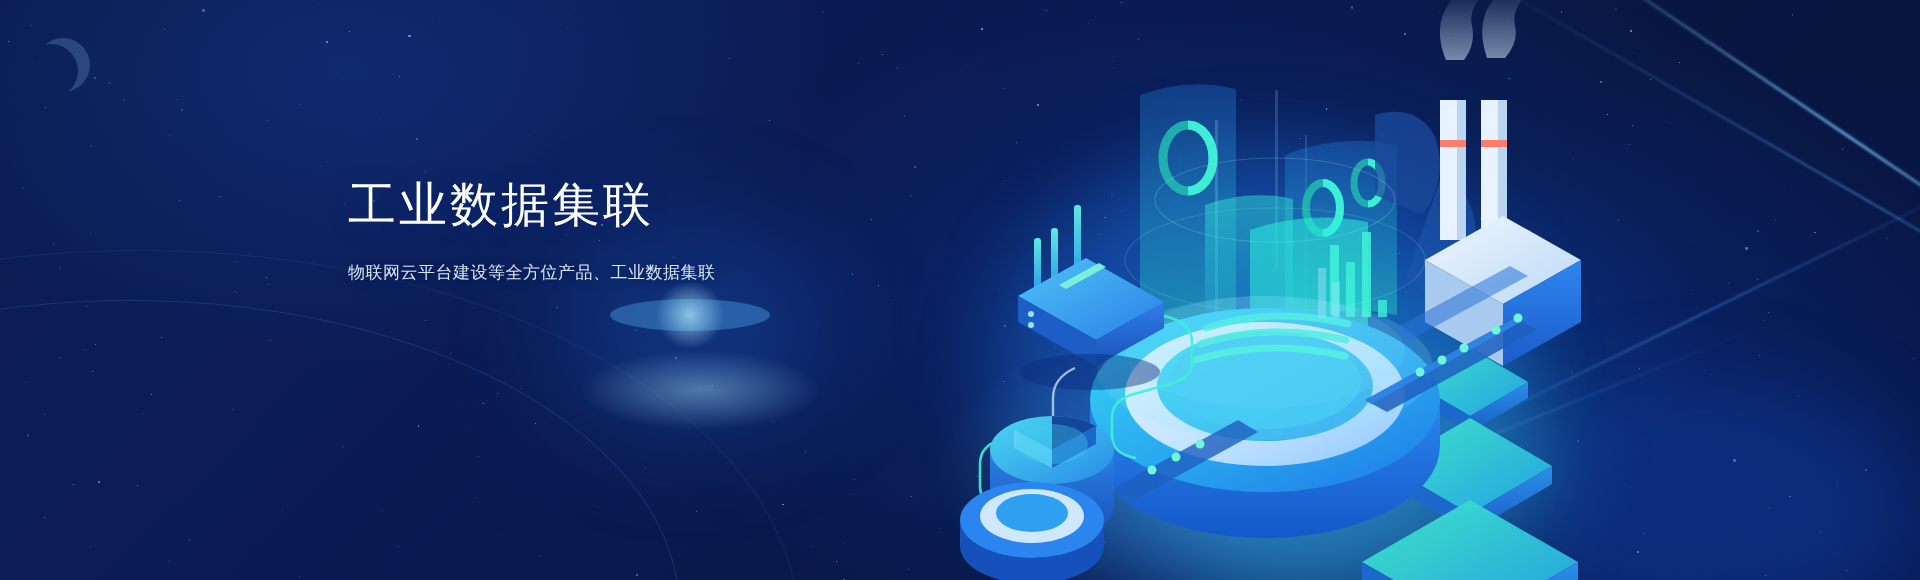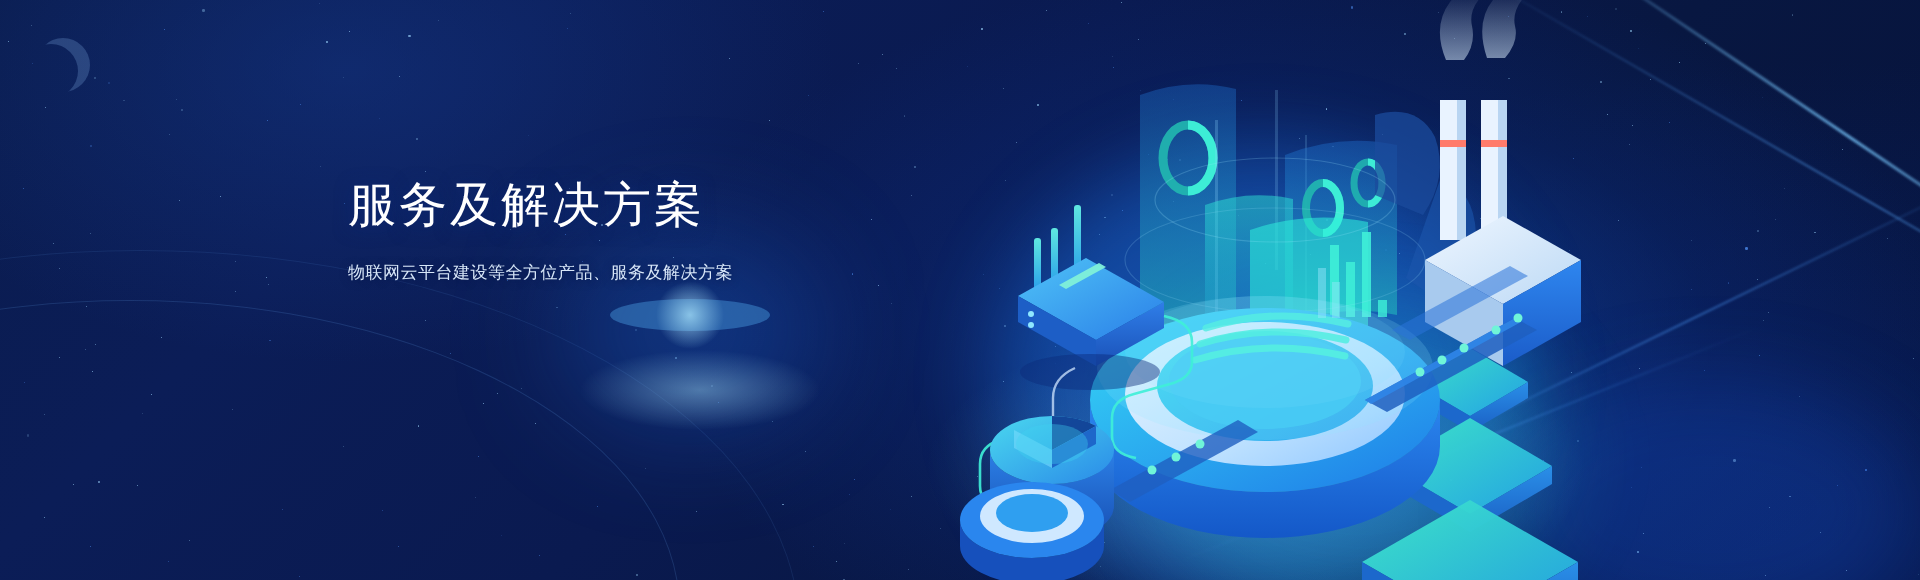--- a/index.html
+++ b/index.html
@@ -614,20 +614,20 @@
     </g>
 
     <g>
       <ellipse cx="690" cy="315" rx="80" ry="16" fill="#5ab9ff" opacity="0.35"></ellipse>
       <ellipse cx="690" cy="315" rx="34" ry="34" fill="url(#gSpark)" opacity="0.8"></ellipse>
     </g>
   </svg>
 
   <div class="copy">
     <div class="headline">
-      <div>服务及解决方案</div>
+      <div>工业数据集联</div>
     </div>
     <div class="sub">
-      <div>物联网云平台建设等全方位产品、服务及解决方案</div>
+      <div>物联网云平台建设等全方位产品、工业数据集联</div>
     </div>
   </div>
 
 </div>
 
 </body></html>

